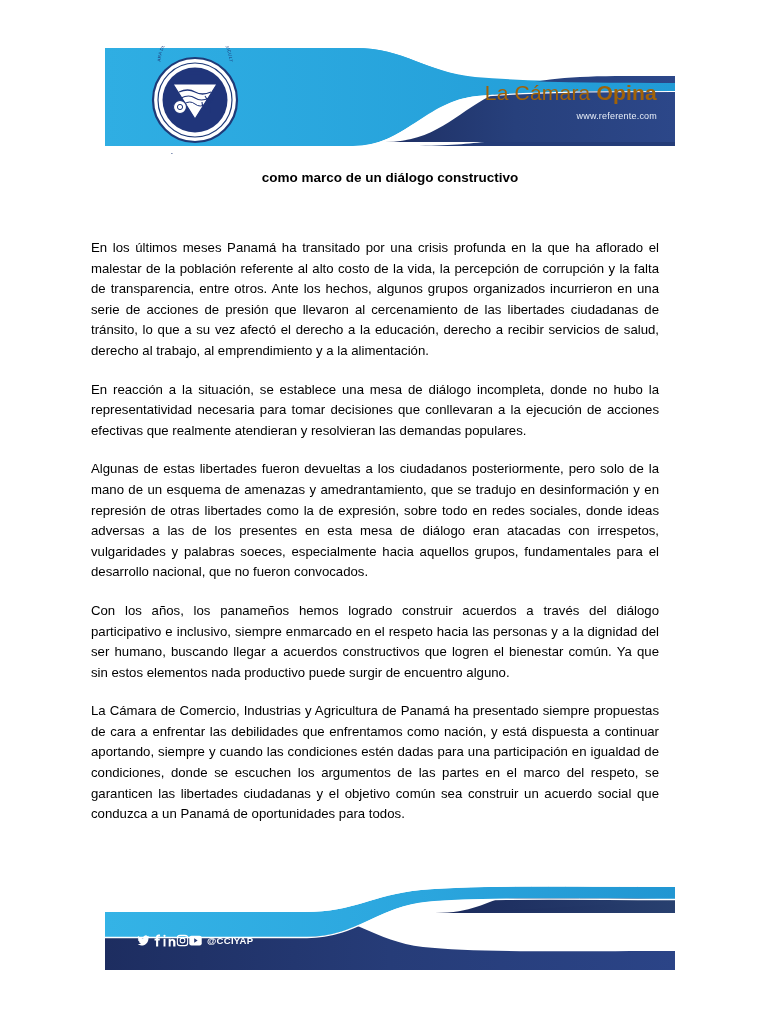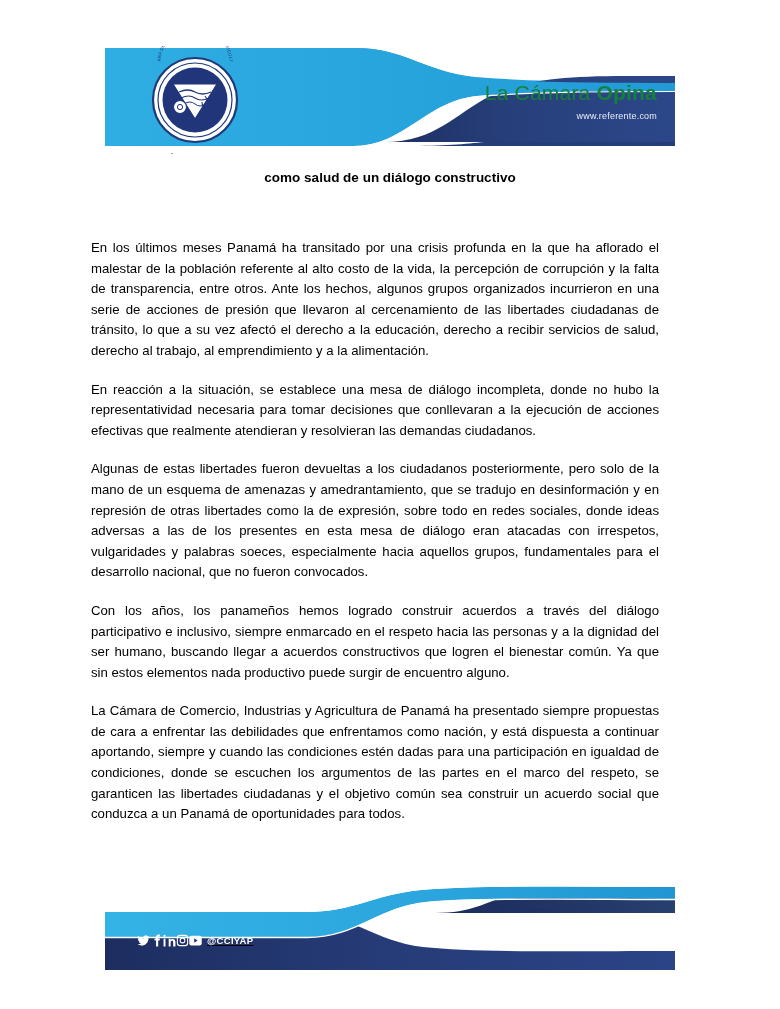--- a/index.html
+++ b/index.html
@@ -41,21 +41,21 @@
   .header-text-block {
     position: absolute;
     right: 18px;
     top: 36px;
     text-align: right;
     line-height: 1;
     pointer-events: none;
   }
   .header-title-line {
     font-size: 21px;
-    color: #15803d;
+    color: #a16207;
     letter-spacing: 0.2px;
     white-space: nowrap;
   }
   .header-title-line .bold {
     font-weight: bold;
   }
   .header-url {
     margin-top: 9px;
     font-size: 9px;
     color: #e8eef8;
@@ -108,21 +108,20 @@
     width: 570px;
     height: 115px;
   }
 
   .footer-social {
     position: absolute;
     left: 32px;
     top: 79px;
     display: flex;
     align-items: center;
-    text-decoration: underline;
   }
   .social-icon {
     display: inline-flex;
     align-items: center;
     justify-content: center;
     width: 13px;
     height: 13px;
   }
   .social-icon svg {
     display: block;
@@ -239,26 +238,26 @@
       </g>
     </svg>
 
     <div class="header-text-block">
       <div class="header-title-line"><span>La Cámara </span><span class="bold">Opina</span></div>
       <div class="header-url">www.referente.com</div>
     </div>
   </div>
 
   <div class="doc-title">
-    <div>como salud de un diálogo constructivo</div>
+    <div>como marco de un diálogo constructivo</div>
   </div>
 
   <div class="body-copy">
     <p>En los últimos meses Panamá ha transitado por una crisis profunda en la que ha aflorado el malestar de la población referente al alto costo de la vida, la percepción de corrupción y la falta de transparencia, entre otros.  Ante los hechos, algunos grupos organizados incurrieron en una serie de acciones de presión que llevaron al cercenamiento de las libertades ciudadanas de tránsito, lo que a su vez afectó el derecho a la educación, derecho a recibir servicios de salud, derecho al trabajo, al emprendimiento y a la alimentación.</p>
-    <p>En reacción a la situación, se establece una mesa de diálogo incompleta, donde no hubo la representatividad necesaria para tomar decisiones que conllevaran a la ejecución de acciones efectivas que realmente atendieran y resolvieran las demandas ciudadanos.</p>
+    <p>En reacción a la situación, se establece una mesa de diálogo incompleta, donde no hubo la representatividad necesaria para tomar decisiones que conllevaran a la ejecución de acciones efectivas que realmente atendieran y resolvieran las demandas populares.</p>
     <p>Algunas de estas libertades fueron devueltas a los ciudadanos posteriormente, pero solo de la mano de un esquema de amenazas y amedrantamiento, que se tradujo en desinformación y en represión de otras libertades como la de expresión, sobre todo en redes sociales, donde ideas adversas a las de los presentes en esta mesa de diálogo eran atacadas con irrespetos, vulgaridades y palabras soeces, especialmente hacia aquellos grupos, fundamentales para el desarrollo nacional, que no fueron convocados.</p>
     <p>Con los años, los panameños hemos logrado construir acuerdos a través del diálogo participativo e inclusivo, siempre enmarcado en el respeto hacia las personas y a la dignidad del ser humano, buscando llegar a acuerdos constructivos que logren el bienestar común. Ya que sin estos elementos nada productivo puede surgir de encuentro alguno.</p>
     <p>La Cámara de Comercio, Industrias y Agricultura de Panamá ha presentado siempre propuestas de cara a enfrentar las debilidades que enfrentamos como nación, y está dispuesta a continuar aportando, siempre y cuando las condiciones estén dadas para una participación en igualdad de condiciones, donde se escuchen los argumentos de las partes en el marco del respeto, se garanticen las libertades ciudadanas y el objetivo común sea construir un acuerdo social que conduzca a un Panamá de oportunidades para todos.</p>
   </div>
 
   <div class="footer-banner">
     <svg viewBox="0 0 570 115" xmlns="http://www.w3.org/2000/svg">
       <defs>
         <linearGradient id="ftrNavy" x1="0" y1="0" x2="1" y2="0">
           <stop offset="0" stop-color="#1D2D60"></stop>

